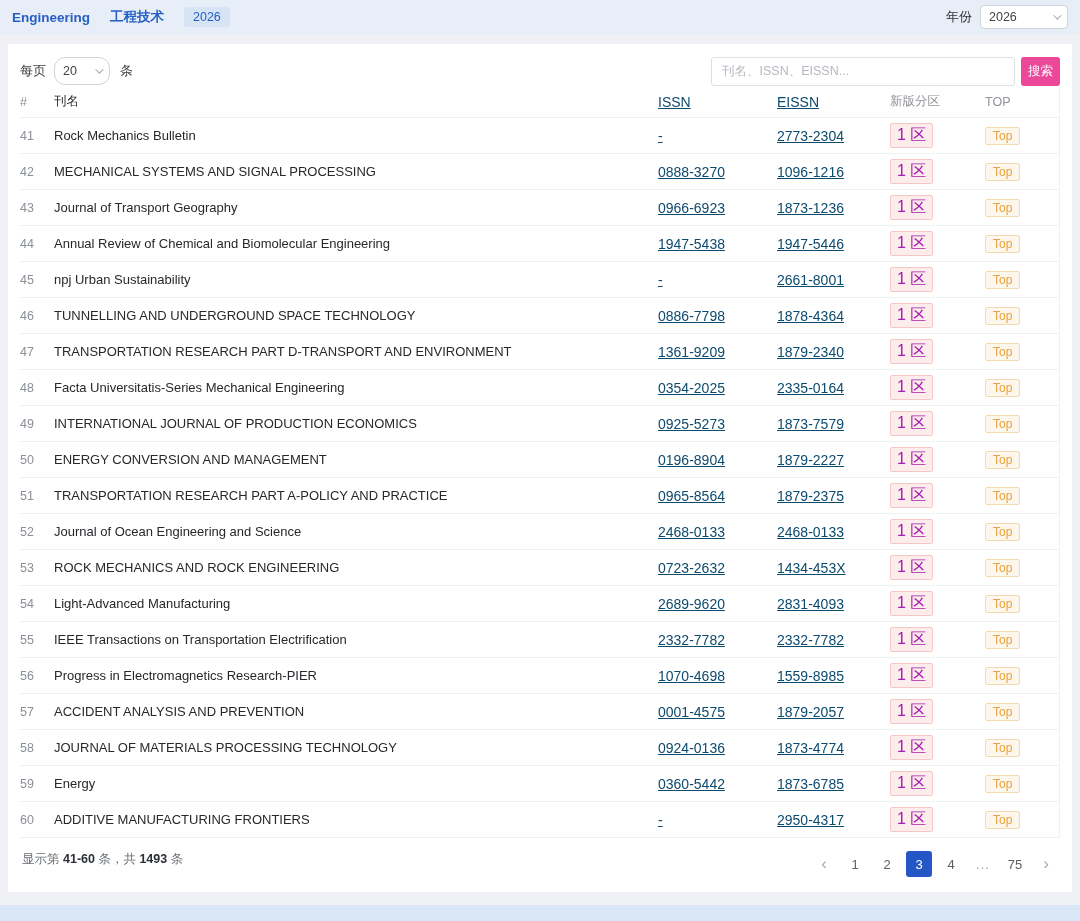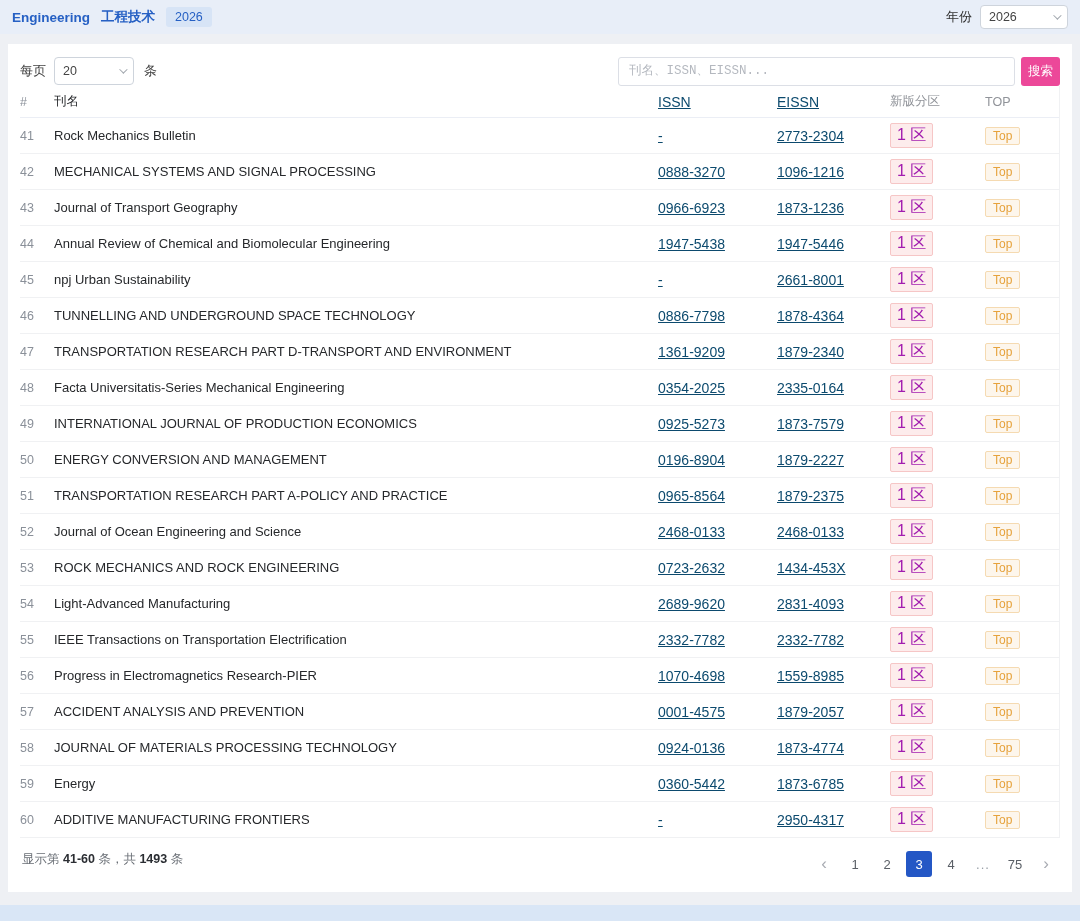--- a/index.html
+++ b/index.html
@@ -1,43 +1,43 @@
 <!DOCTYPE html>
 <html><head>
 <meta charset="utf-8">
 <style>
   * { margin:0; padding:0; box-sizing:border-box; }
   html,body { width:1080px; height:921px; overflow:hidden; background:#eef0f4;
     font-family:"Liberation Sans","DejaVu Sans",sans-serif; position:relative; }
 
   
   .topbar { height:34px; background:#e8eef8; display:flex; align-items:center;
-    padding:0 12px; gap:11px; }
+    padding:0 12px; gap:20px; }
   .cat-en { color:#2660c4; font-weight:700; font-size:13.5px; cursor:pointer; }
   .cat-zh { color:#2660c4; font-weight:600; font-size:13.5px; cursor:pointer; }
   .year-pill { background:#d7e4f6; color:#2660c4; font-size:12.5px; padding:3px 9px;
     border-radius:3px; cursor:pointer; }
   .topbar-right { margin-left:auto; display:flex; align-items:center; gap:8px; }
   .topbar-right .lbl { font-size:13px; color:#333; }
   .select { background:#fff; border:1px solid #ced4dc; border-radius:4px; height:24px;
     width:88px; display:flex; align-items:center; padding:0 8px; font-size:12.5px;
     color:#444; cursor:pointer; }
   .chev { width:6px; height:6px; border-right:1.5px solid #a0a6ad;
     border-bottom:1.5px solid #a0a6ad; transform:rotate(45deg) translateY(-2px);
     margin-left:auto; }
 
   
   .card { margin:10px 8px 0 8px; background:#fff; padding:12px 12px 0 12px; }
 
   .toolbar { display:flex; align-items:center; height:30px; }
   .toolbar .lbl { font-size:13px; color:#444; }
-  .perpage-select { width:80px; height:28px; margin:0 10px 0 8px; }
-  .search-input { margin-left:auto; width:397px; height:29px; border:1px solid #dcdfe6;
+  .perpage-select { width:56px; height:28px; margin:0 10px 0 8px;border-radius:11px; }
+  .search-input { margin-left:auto; width:304px; height:29px; border:1px solid #dcdfe6;
     border-radius:3px; padding:0 10px; font-size:12.5px; color:#333;
-    font-family:Liberation Mono, monospace; }
+    font-family:Liberation Sans, sans-serif; }
   .search-input::placeholder { color:#b4b8bf; }
   .search-btn { margin-left:6px; height:29px; padding:0 7px; background:#ec4899;
     color:#fff; border:none; border-radius:3px; font-size:12.5px; cursor:pointer;
     font-family:"Liberation Sans","DejaVu Sans",sans-serif; }
 
   
   .table { border-right:1px solid #f0f1f3; }
   .thead, .trow { display:grid;
     grid-template-columns:34px 1fr 119px 113px 95px 74px; align-items:center; }
   .thead { height:32px; border-bottom:1px solid #ebeef5; color:#909399;

